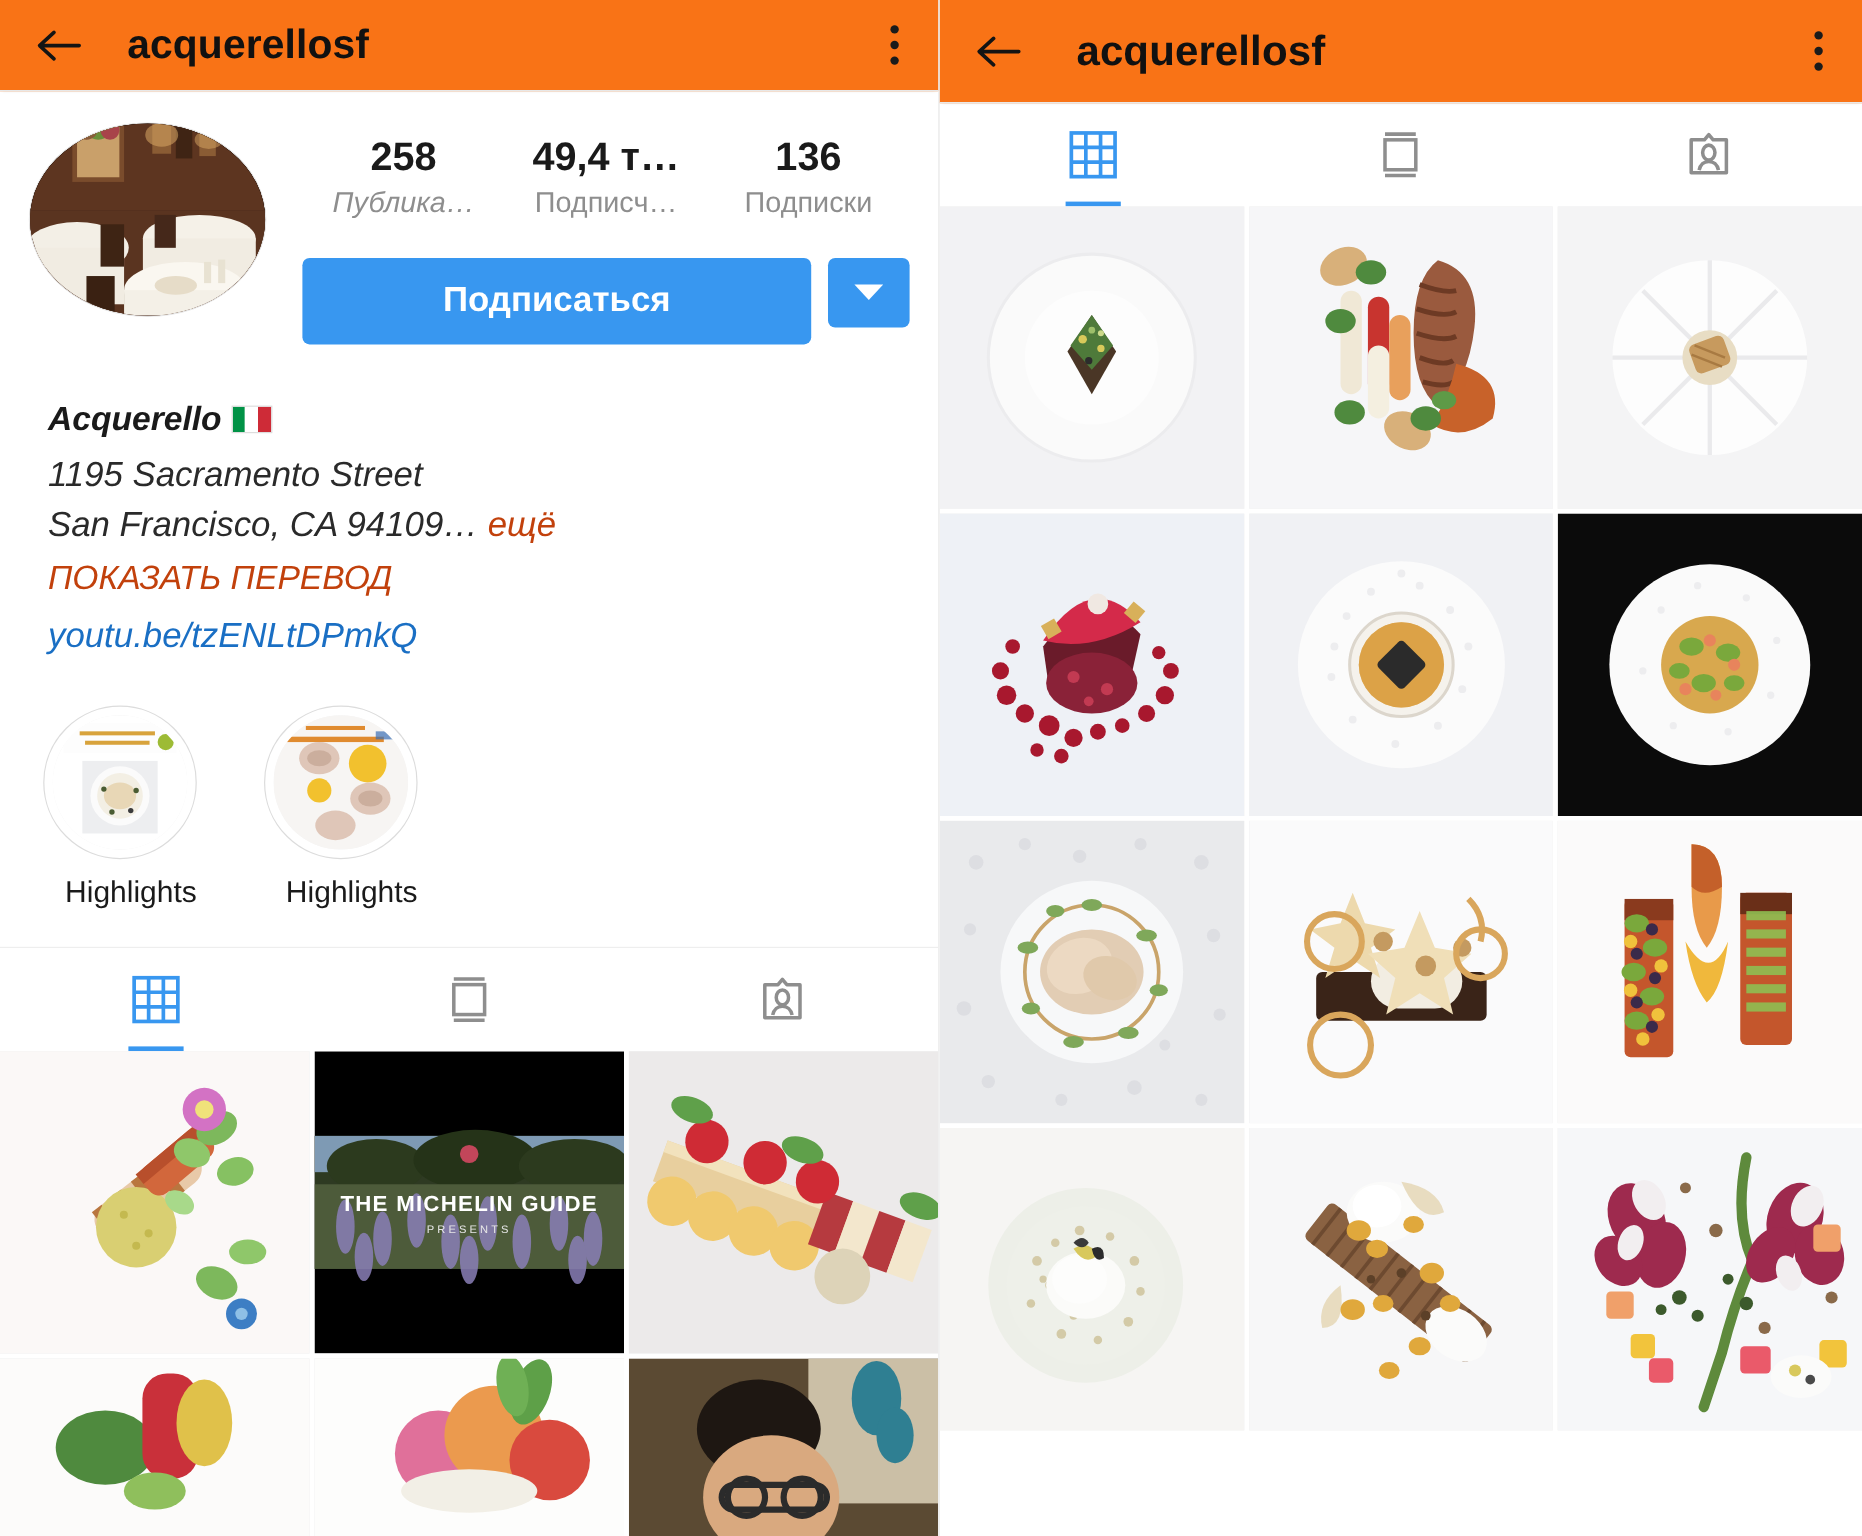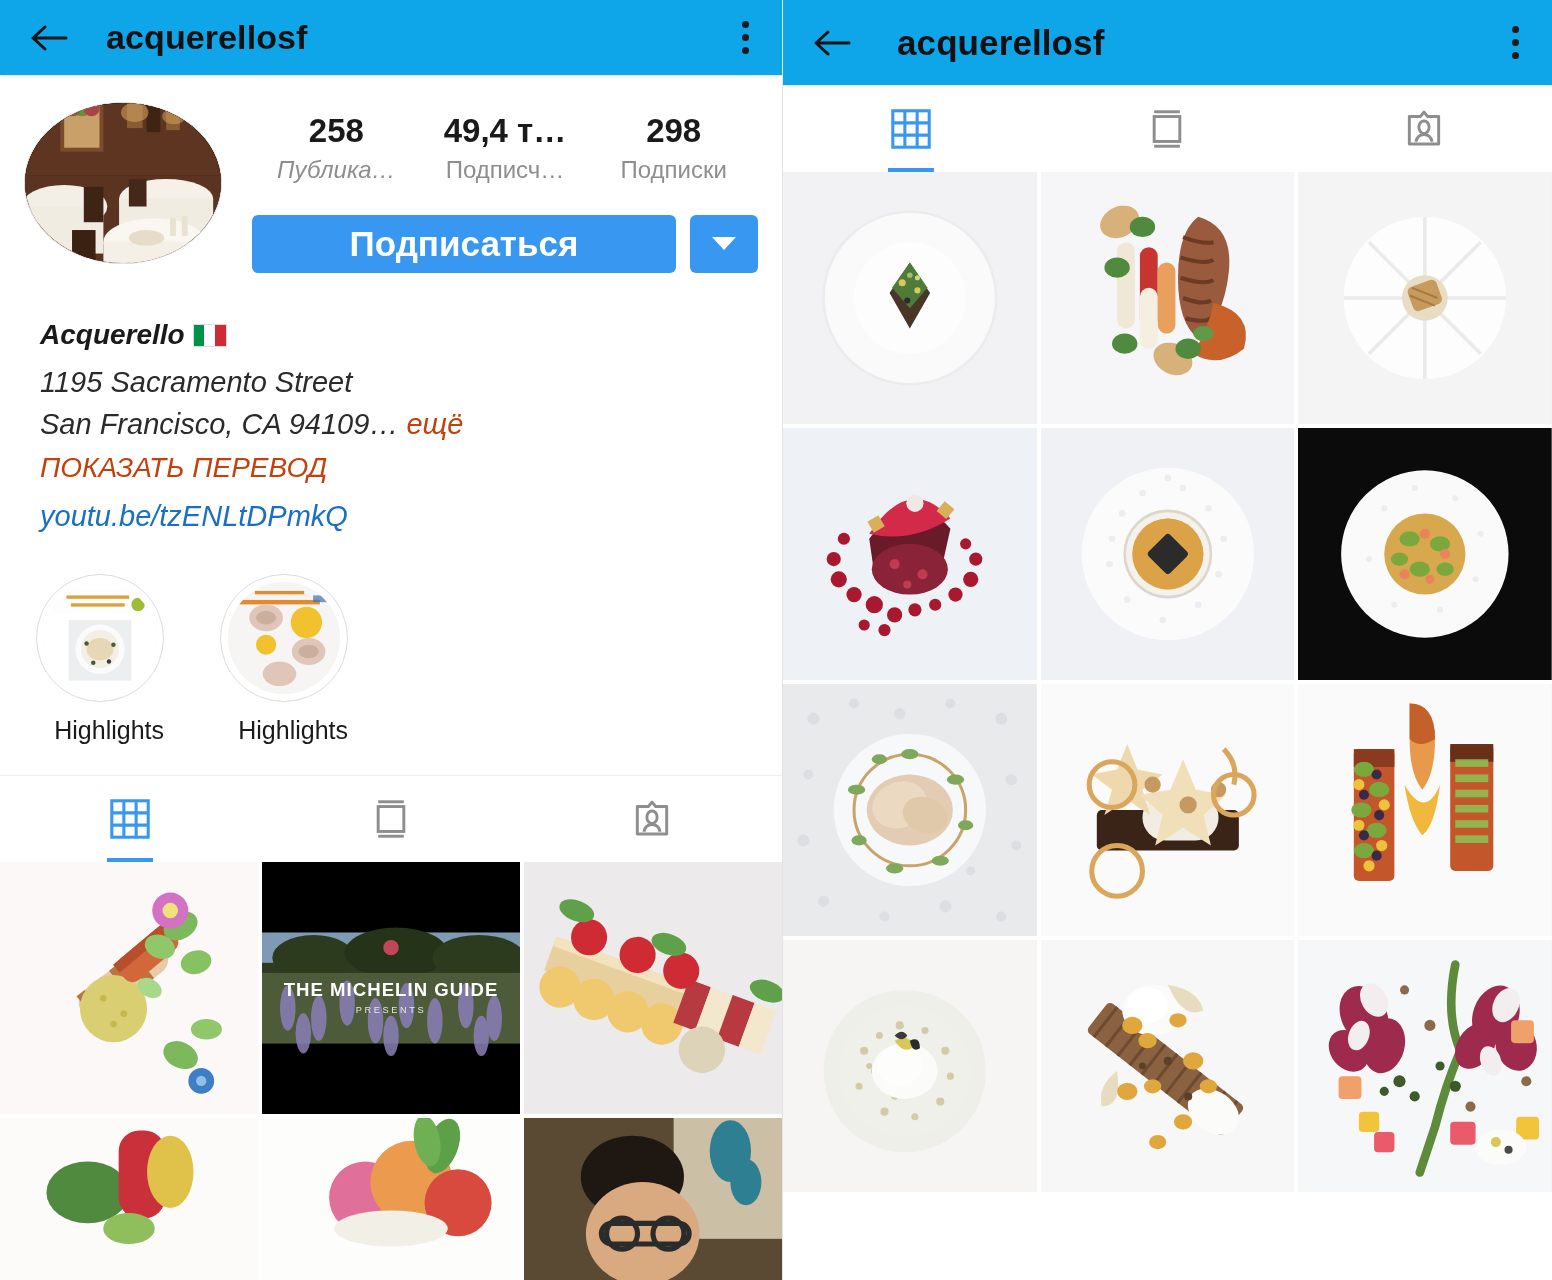--- a/index.html
+++ b/index.html
@@ -12,21 +12,21 @@
   .screen { position: relative; width: 1552px; height: 1280px; display: flex; }
 
   
   .panel { position: relative; height: 1280px; overflow: hidden; background: #fff; }
   .panel-left  { width: 782px; }
   .panel-right { width: 770px; border-left: 1px solid #e4e4e4; }
 
   
   .topbar {
     display: flex; align-items: center;
-    background: #0ea5e9;
+    background: #f97316;
     border-bottom: 1px solid #e8e8e8;
     box-shadow: 0 2px 3px -2px rgba(0,0,0,.14);
     position: relative; z-index: 5;
   }
   .topbar-left  { height: 76px; padding: 0 22px 0 26px; }
   .topbar-right { height: 86px; padding: 0 22px 0 26px; }
 
   .back-icon { width: 46px; height: 40px; flex: 0 0 auto; }
   .back-icon svg { display:block; width:46px; height:40px; }
 
@@ -55,22 +55,22 @@
   .stat { flex: 1 1 0; text-align: center; min-width: 0; }
   .stat-num { font-size: 33px; font-weight: 700; color: #1a1a1a; line-height: 1.15; }
   .stat-label {
     font-size: 24px; color: #8e8e8e; margin-top: 6px; line-height: 1.2;
     white-space: nowrap; overflow: hidden;
   }
   .stat:nth-child(1) .stat-label { text-align:center;font-style:italic; }
 
   .action-row { display: flex; gap: 14px; margin-top: 30px; }
   .follow-btn {
-    flex: 1 1 auto; height: 58px; background: #3897f0; color: #fff;
-    border: none; border-radius: 6px; font-size: 35px; font-weight: 700;
+    flex: 1 1 auto; height: 72px; background: #3897f0; color: #fff;
+    border: none; border-radius: 6px; font-size: 29px; font-weight: 700;
     font-family: "Liberation Sans", sans-serif; cursor: pointer;
     display:flex; align-items:center; justify-content:center;
   }
   .dropdown-btn {
     width: 68px; height: 58px; background: #3897f0; border: none; border-radius: 6px;
     cursor: pointer; display: flex; align-items: center; justify-content: center;
   }
   .dropdown-btn .caret {
     width: 0; height: 0; border-left: 12px solid transparent;
     border-right: 12px solid transparent; border-top: 13px solid #fff;
@@ -178,21 +178,21 @@
         <div class="stats-row">
           <div class="stat">
             <div class="stat-num">258</div>
             <div class="stat-label">Публика…</div>
           </div>
           <div class="stat">
             <div class="stat-num">49,4 т…</div>
             <div class="stat-label">Подписч…</div>
           </div>
           <div class="stat">
-            <div class="stat-num">298</div>
+            <div class="stat-num">136</div>
             <div class="stat-label">Подписки</div>
           </div>
         </div>
 
         <div class="action-row">
           <button class="follow-btn">Подписаться</button>
           <button class="dropdown-btn">
             <span class="caret"></span>
           </button>
         </div>

